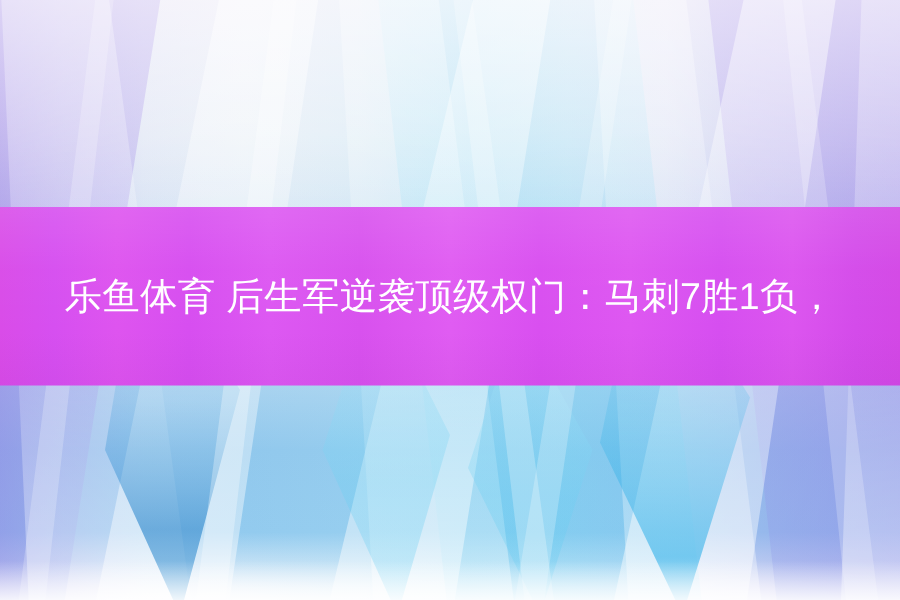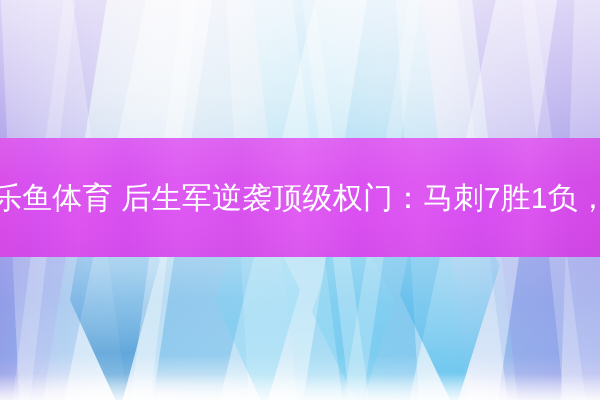--- a/index.html
+++ b/index.html
@@ -115,21 +115,21 @@
     left: 0;
     top: 138px;
     width: 600px;
     height: 119px;
     display: flex;
     flex-direction: column;
     align-items: center;
     justify-content: center;
     text-align: center;
     color: #ffffff;
-    font-size: 30px;
+    font-size: 25px;
     font-weight: 400;
     line-height: 40px;
     letter-spacing: 0.2px;
     white-space: nowrap;
   }
   .hl-line { display: block; }
 </style>
 </head>
 <body>
 

